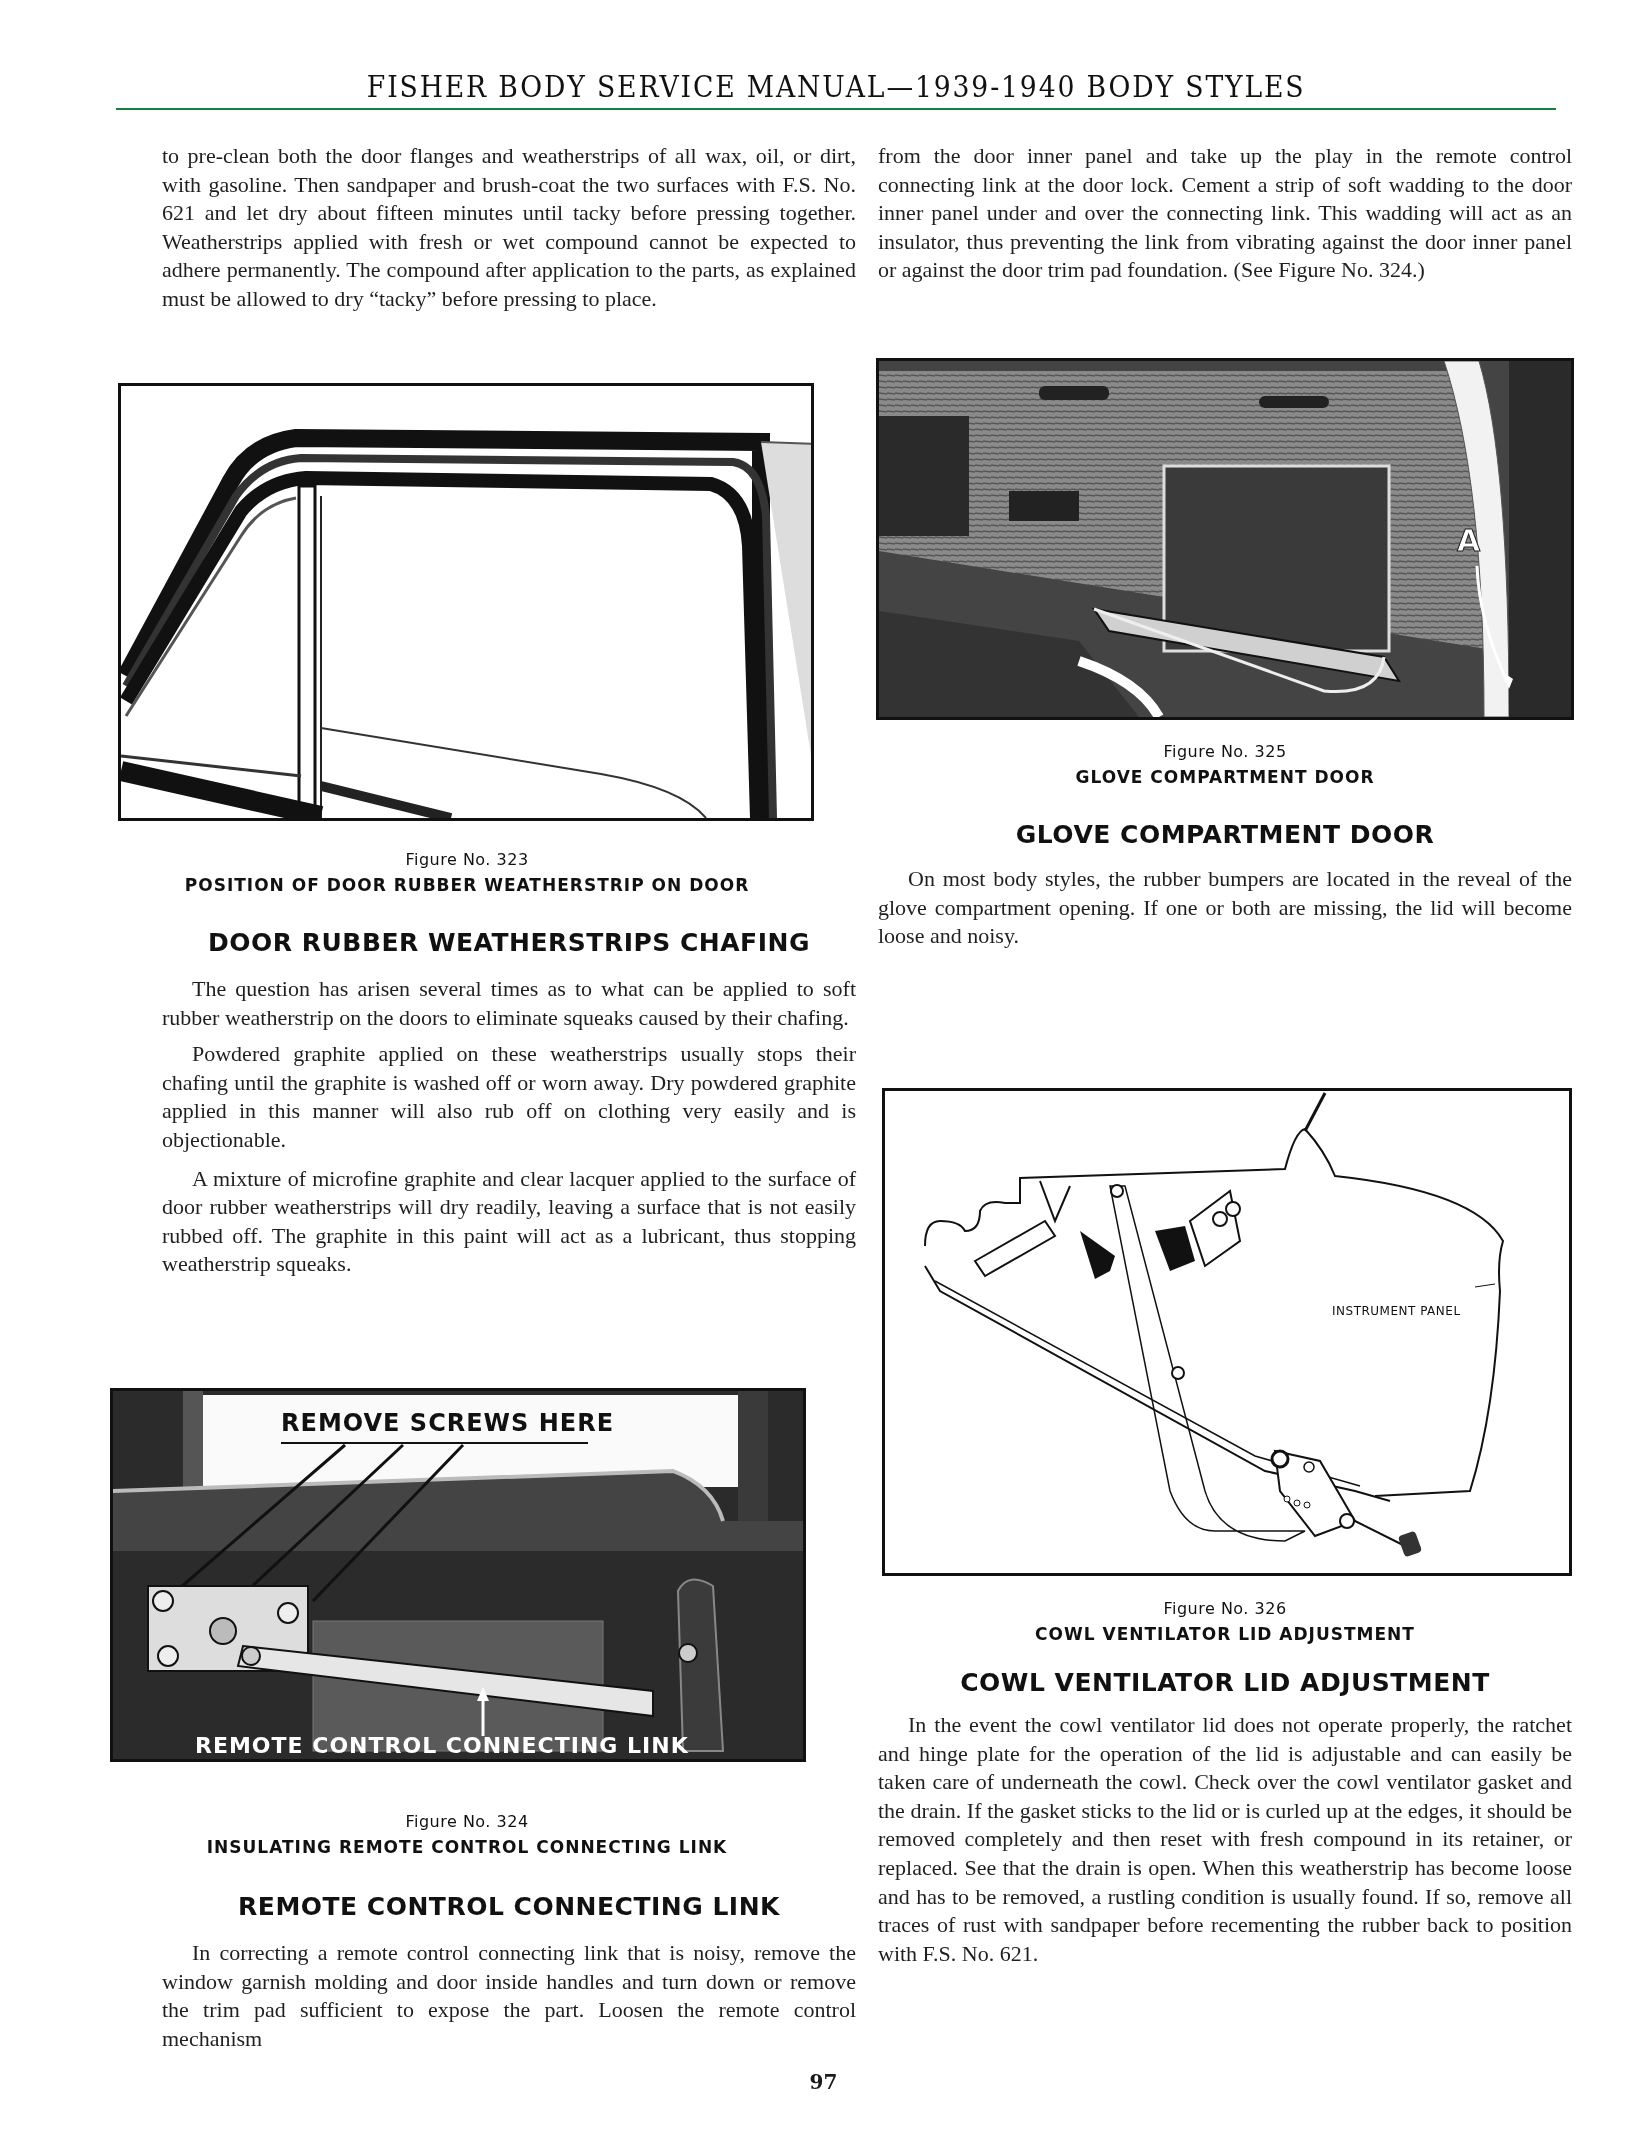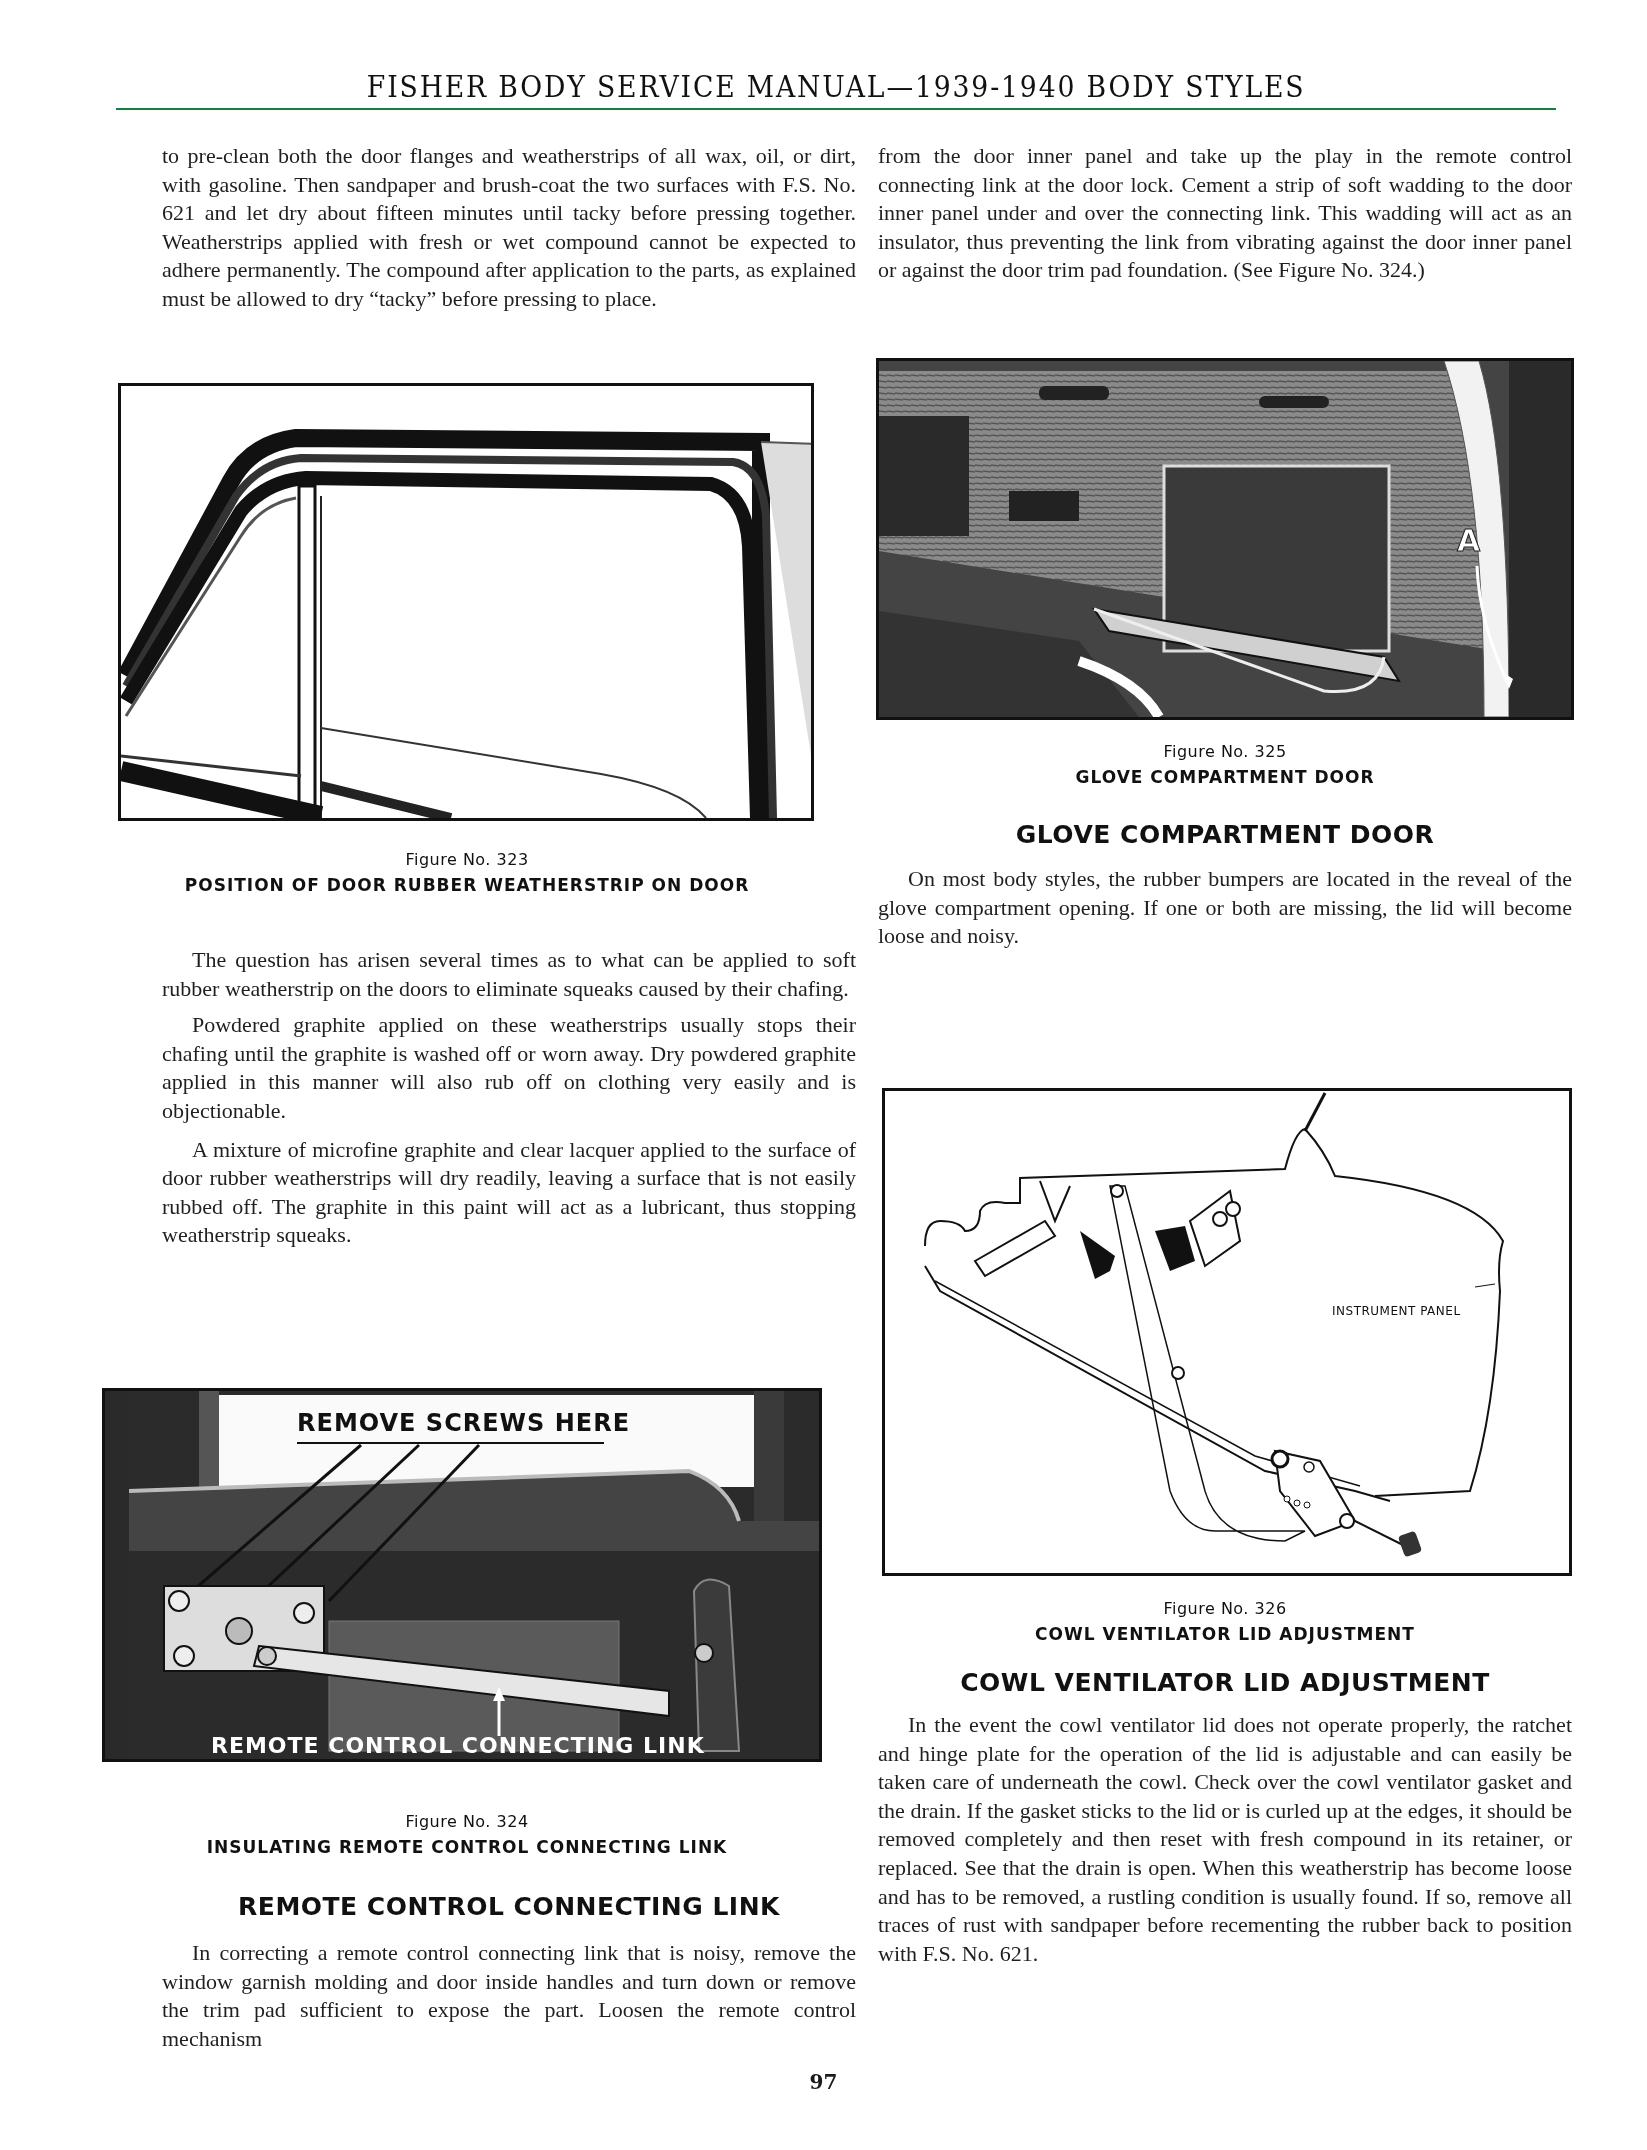--- a/index.html
+++ b/index.html
@@ -74,29 +74,30 @@
     <path d="M200 400 L330 432" stroke="#222" stroke-width="10"></path>
   </svg>
 </div>
 
 <div class="caption" style="position:absolute; left:120px; top:850px; width:694px;">
   <div class="fig-no">Figure No. 323</div>
   <div class="fig-title">POSITION OF DOOR RUBBER WEATHERSTRIP ON DOOR</div>
 </div>
 
 <div class="col left" style="top:928px;">
+  <h2 class="section-heading">DOOR RUBBER WEATHERSTRIPS CHAFING</h2>
   <div style="height:18px"></div>
   <p class="body indent">The question has arisen several times as to what can be applied to soft rubber weatherstrip on the doors to eliminate squeaks caused by their chafing.</p>
   <div style="height:8px"></div>
   <p class="body indent">Powdered graphite applied on these weatherstrips usually stops their chafing until the graphite is washed off or worn away. Dry powdered graphite applied in this manner will also rub off on clothing very easily and is objectionable.</p>
   <div style="height:10px"></div>
   <p class="body indent">A mixture of microfine graphite and clear lacquer applied to the surface of door rubber weatherstrips will dry readily, leaving a surface that is not easily rubbed off. The graphite in this paint will act as a lubricant, thus stopping weatherstrip squeaks.</p>
 </div>
 
-<div class="figure-box" style="left:102px; top:1388px; width:690px; height:368px; background:#2a2a2a;padding-left:24px;">
+<div class="figure-box" style="left:110px; top:1388px; width:690px; height:368px; background:#2a2a2a;">
   <svg viewBox="0 0 690 368">
     <rect width="690" height="368" fill="#2b2b2b"></rect>
 
     <rect x="80" y="4" width="575" height="92" fill="#fafafa"></rect>
     <rect x="70" y="0" width="20" height="140" fill="#555"></rect>
     <rect x="625" y="0" width="30" height="130" fill="#3a3a3a"></rect>
 
     <path d="M0 100 L560 80 Q600 95 610 130 L690 130 L690 160 L0 160 Z" fill="#444"></path>
     <path d="M0 100 L560 80 Q600 95 610 130" fill="none" stroke="#bbb" stroke-width="4"></path>
 

